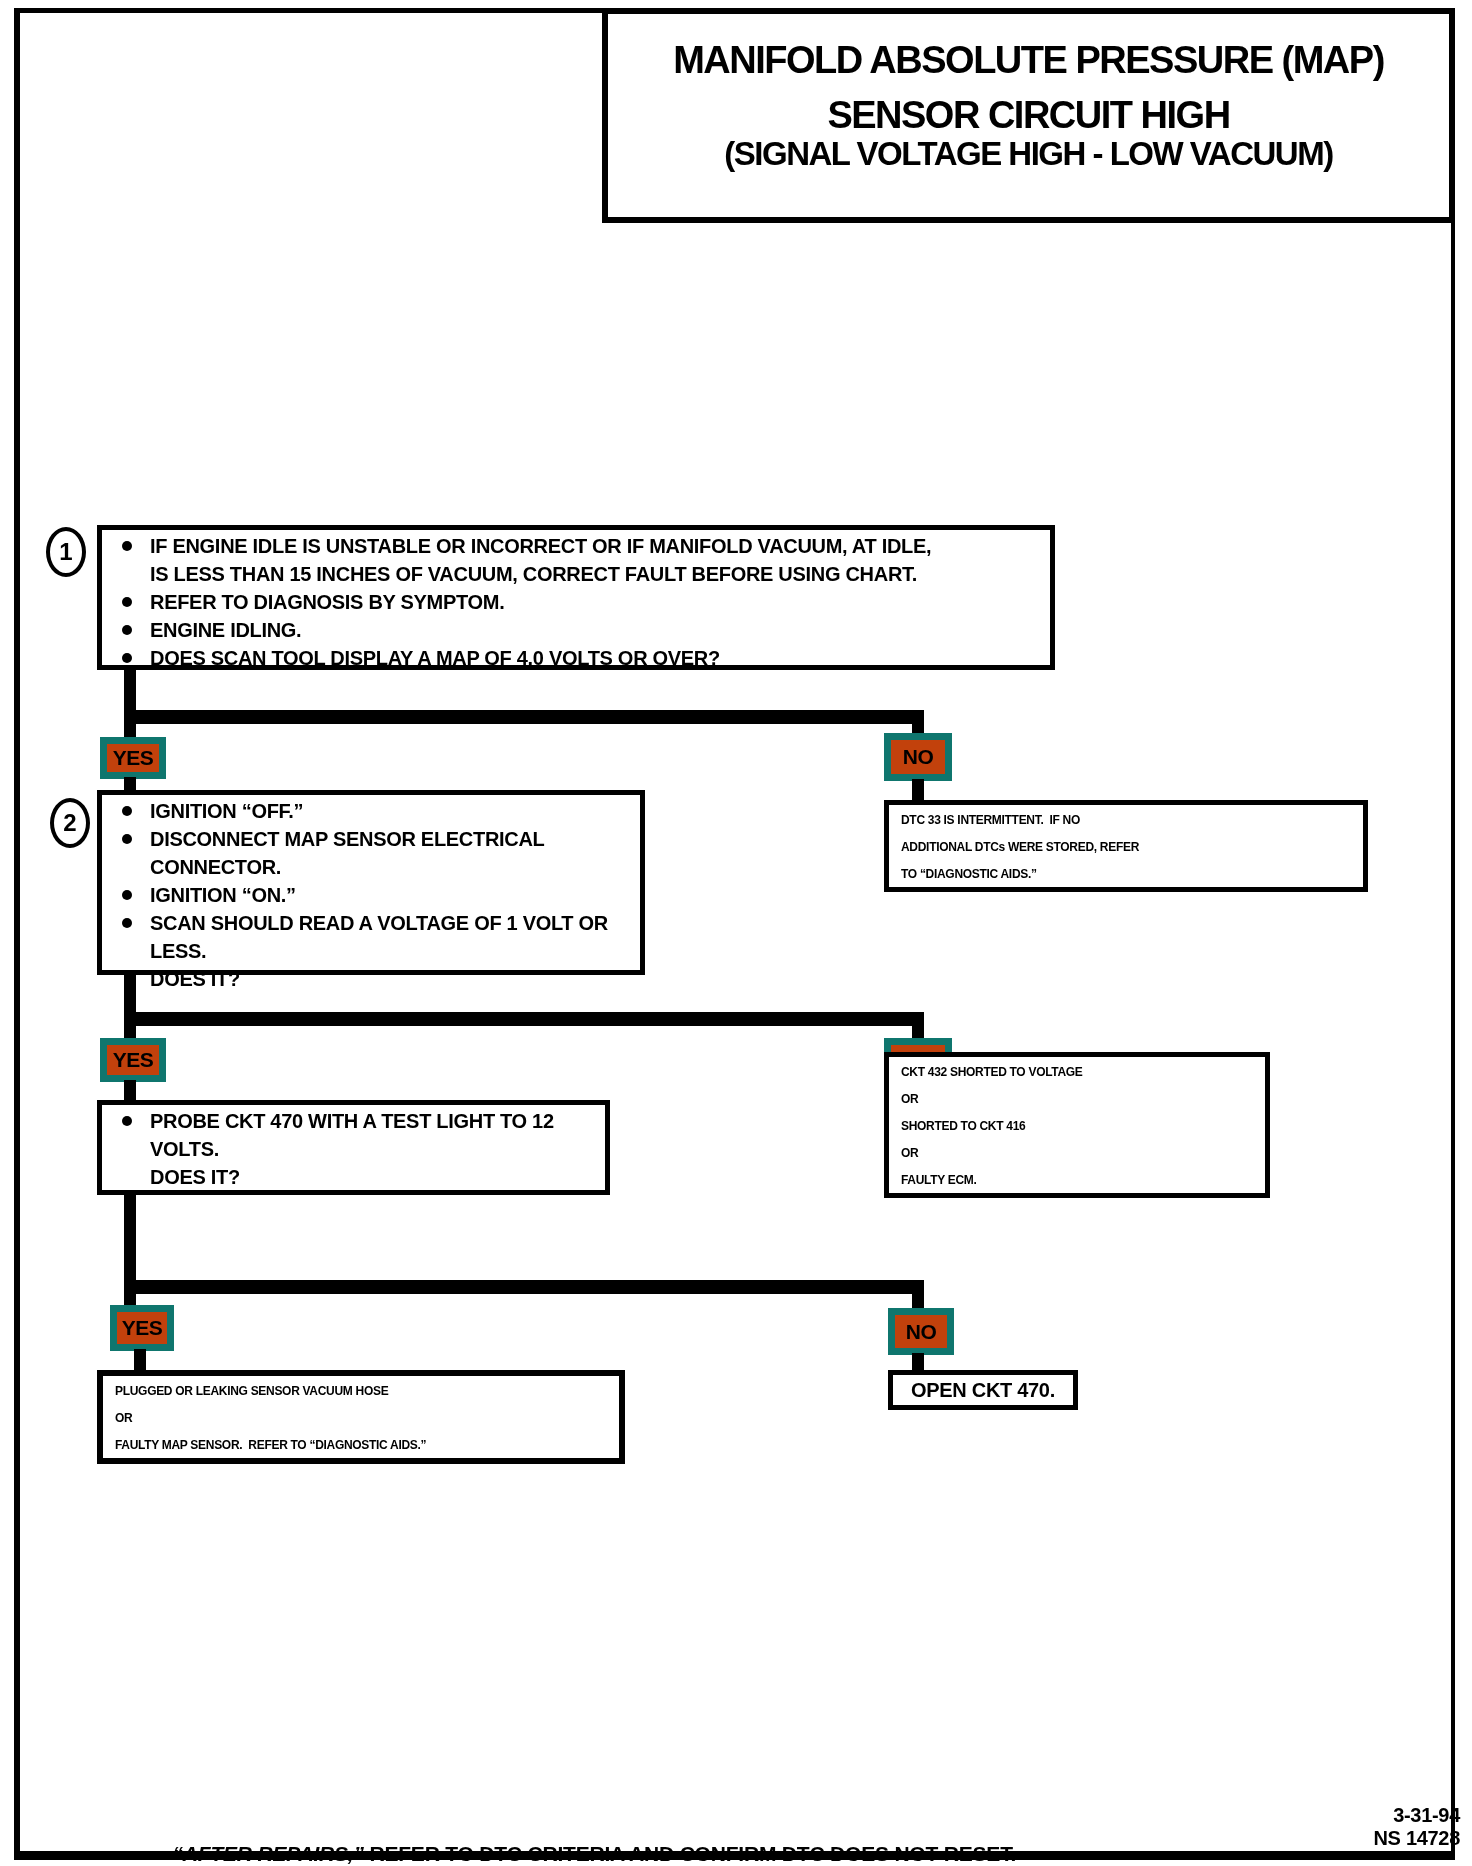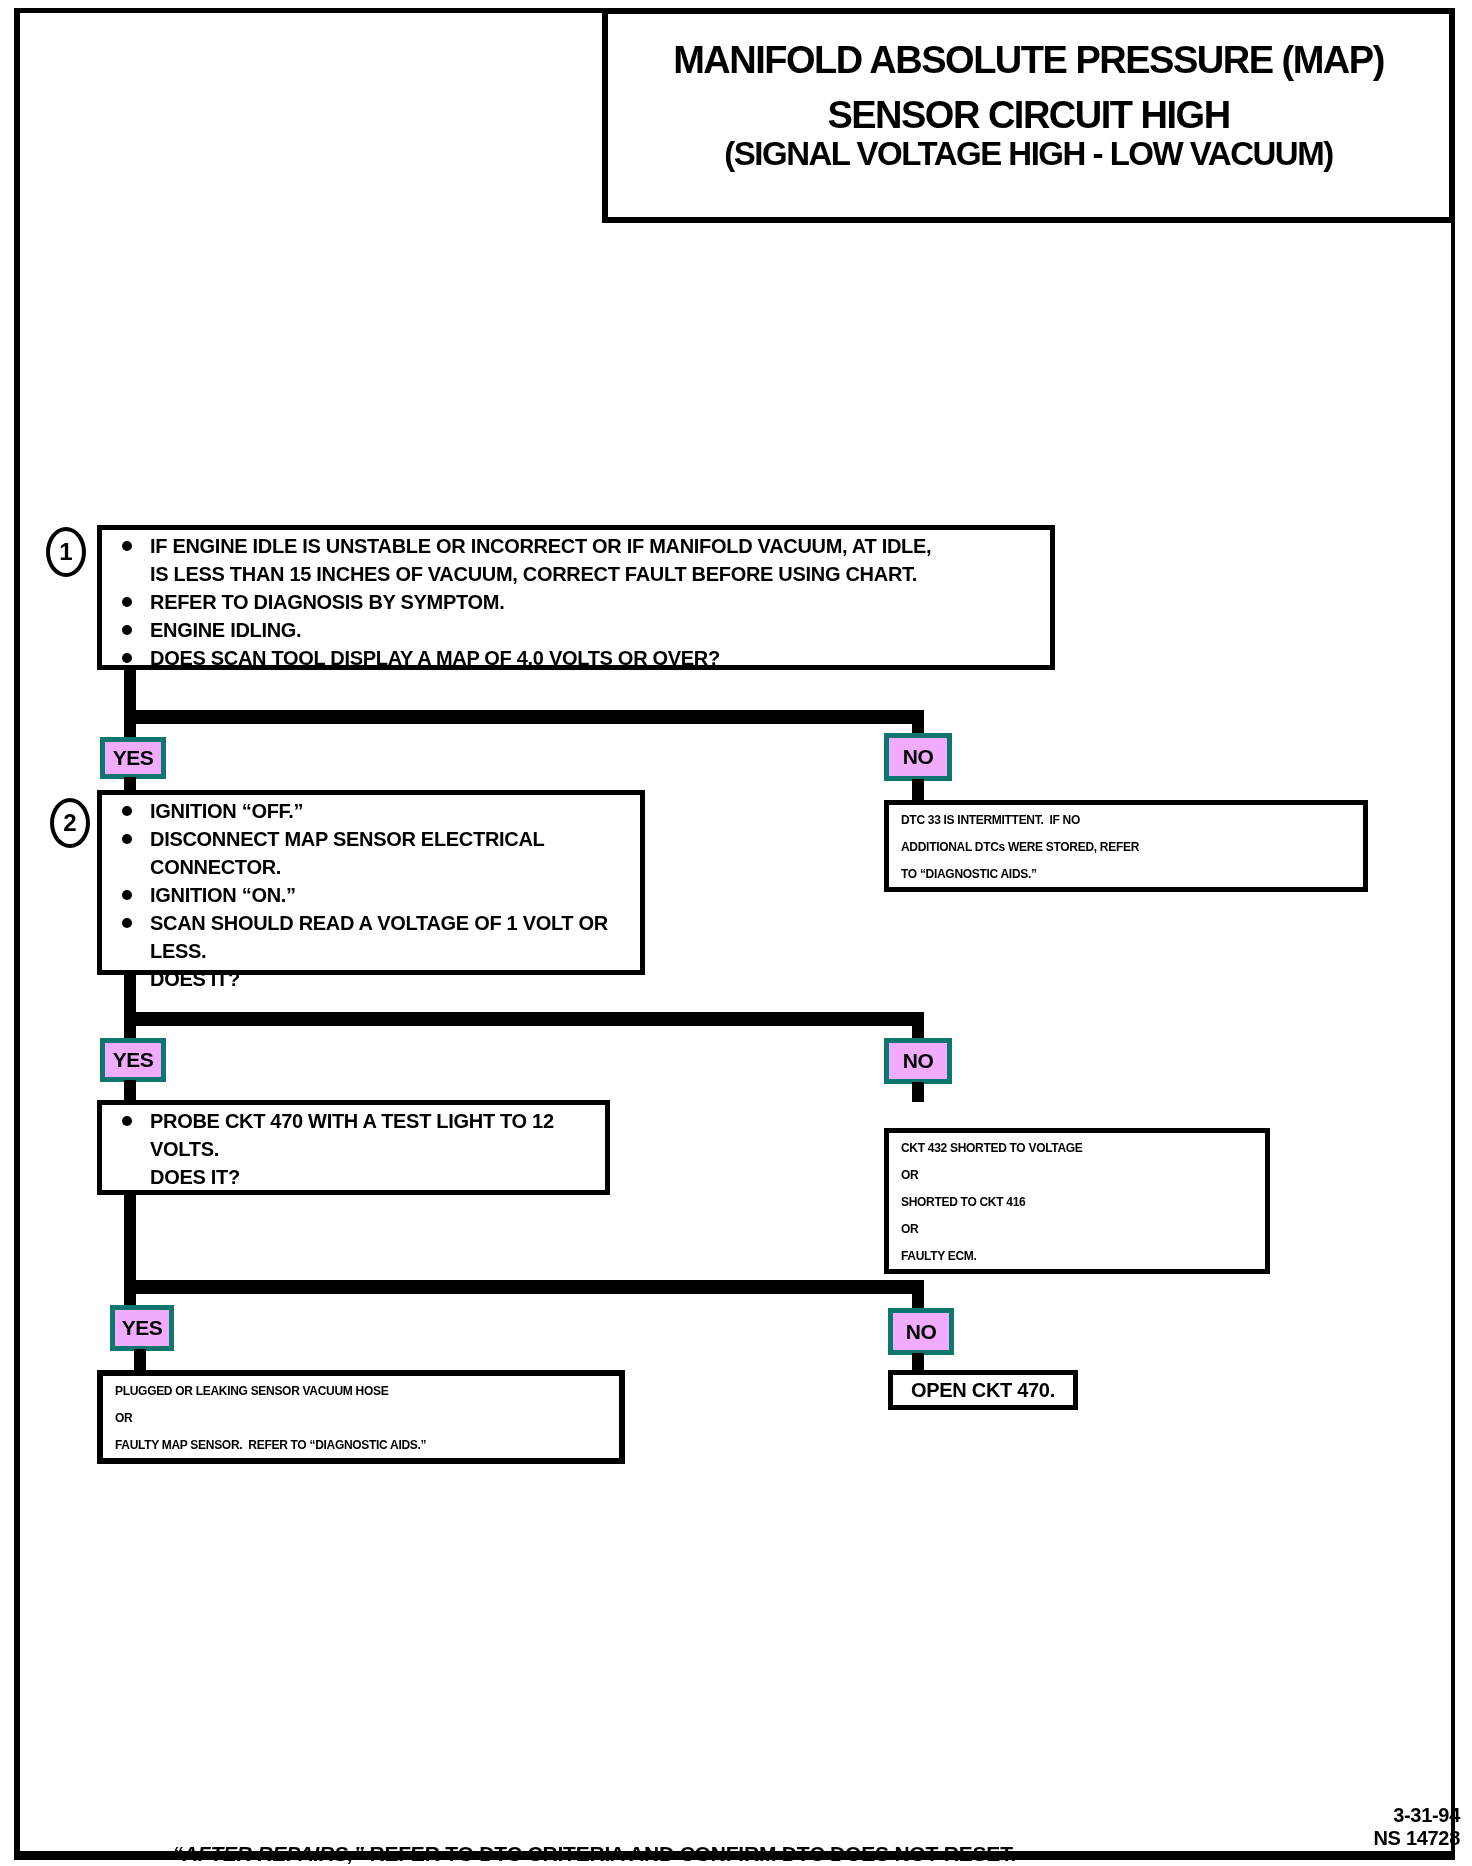--- a/index.html
+++ b/index.html
@@ -20,21 +20,21 @@
   .title-sub{font-size:33px;line-height:36px;letter-spacing:-1.5px;}
   .flow-box{
     position:absolute;box-sizing:border-box;border:5px solid #000;background:#fff;
   }
   .line{position:relative;padding-left:48px;padding-right:6px;font-size:20px;line-height:28px;letter-spacing:-0.3px;white-space:pre-wrap;}
   .dot{position:absolute;left:20px;top:9px;width:10px;height:10px;border-radius:50%;background:#000;}
   .rline{position:relative;padding-left:12px;padding-right:6px;font-size:12px;line-height:27px;letter-spacing:-0.3px;white-space:pre-wrap;}
   .pad-t{padding-top:2px;}
   .conn{position:absolute;background:#000;}
   .yn{
-    position:absolute;box-sizing:border-box;border:5px solid #0f766e;background:#f0abfc;
+    position:absolute;box-sizing:border-box;border:7px solid #0f766e;background:#c2410c;
     display:flex;align-items:center;justify-content:center;font-size:21px;letter-spacing:-0.5px;
   }
   .step-circle{
     position:absolute;box-sizing:border-box;width:40px;height:50px;border:4px solid #000;border-radius:50%;
     display:flex;align-items:center;justify-content:center;font-size:24px;background:#fff;
   }
   .center-text{display:flex;align-items:center;justify-content:center;font-size:20px;letter-spacing:-0.3px;}
   .footer-note{position:absolute;left:150px;top:1818px;font-size:21px;letter-spacing:-0.2px;white-space:pre-wrap;}
   .footer-note .ital{font-style:italic;}
   .date-block{position:absolute;right:12px;top:1804px;text-align:right;font-size:20px;line-height:23px;letter-spacing:-0.3px;}
@@ -111,21 +111,21 @@
     </div>
 
   <div class="conn" style="left:124px;top:1080px;width:12px;height:22px;"></div>
   <div class="conn" style="left:912px;top:1082px;width:12px;height:20px;"></div>
 
   <div class="flow-box pad-t" style="left:97px;top:1100px;width:513px;height:95px;">
     <div class="line"><span class="dot"></span><span>PROBE CKT 470 WITH A TEST LIGHT TO 12  VOLTS.</span></div>
     <div class="line"><span>DOES IT?</span></div>
   </div>
 
-  <div class="flow-box pad-t" style="left:884px;top:1128px;width:386px;height:146px;">
+  <div class="flow-box pad-t" style="left:884px;top:1052px;width:386px;height:146px;">
     <div class="rline">CKT 432 SHORTED TO VOLTAGE</div>
     <div class="rline">OR</div>
     <div class="rline">SHORTED TO CKT 416</div>
     <div class="rline">OR</div>
     <div class="rline">FAULTY ECM.</div>
   </div>
 
   <div class="conn" style="left:124px;top:1193px;width:12px;height:95px;"></div>
   <div class="conn" style="left:124px;top:1280px;width:800px;height:14px;"></div>
   <div class="conn" style="left:124px;top:1294px;width:12px;height:13px;"></div>

